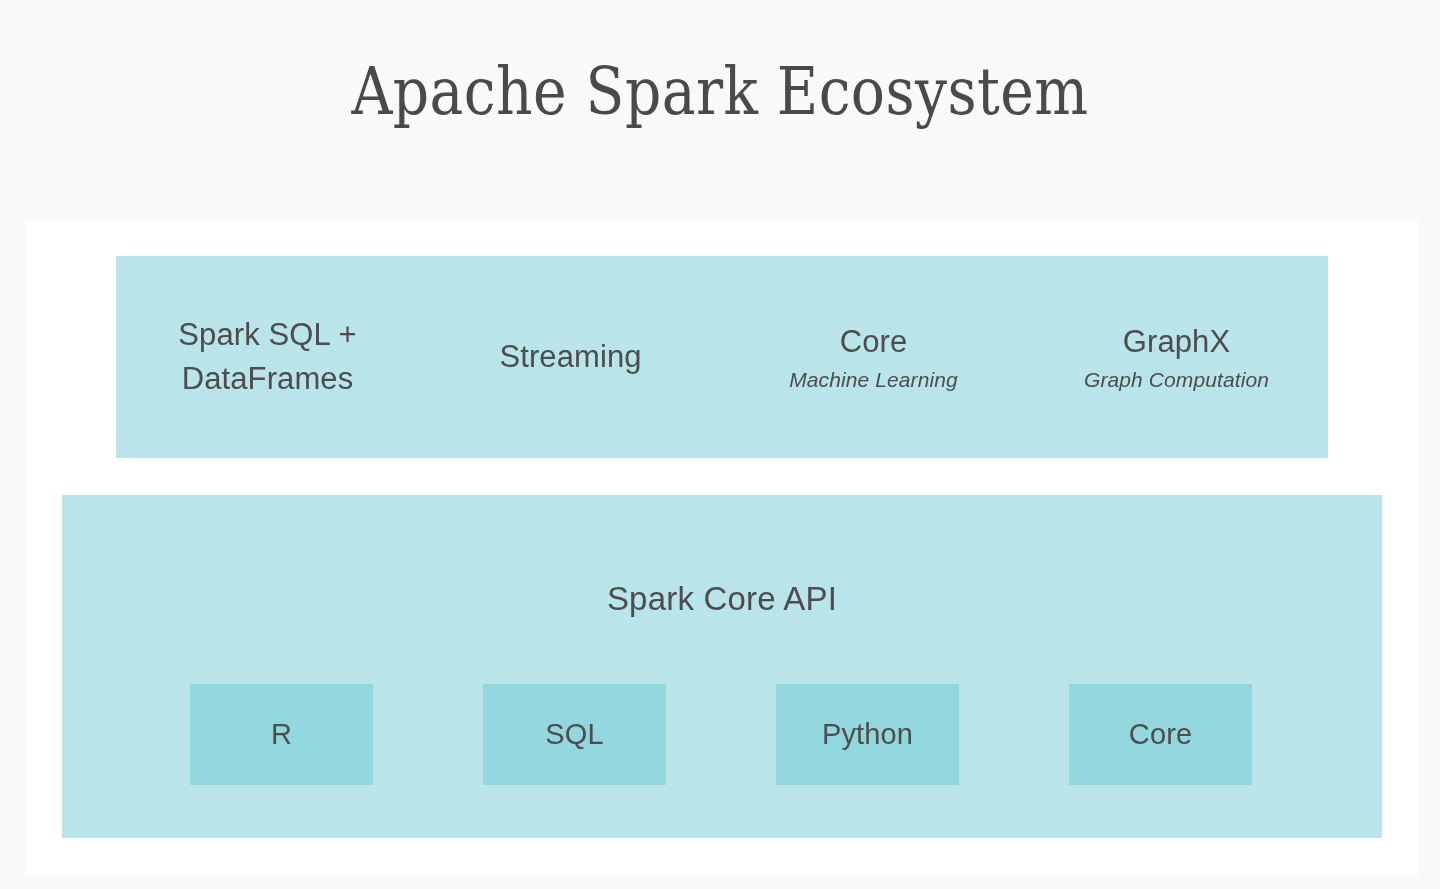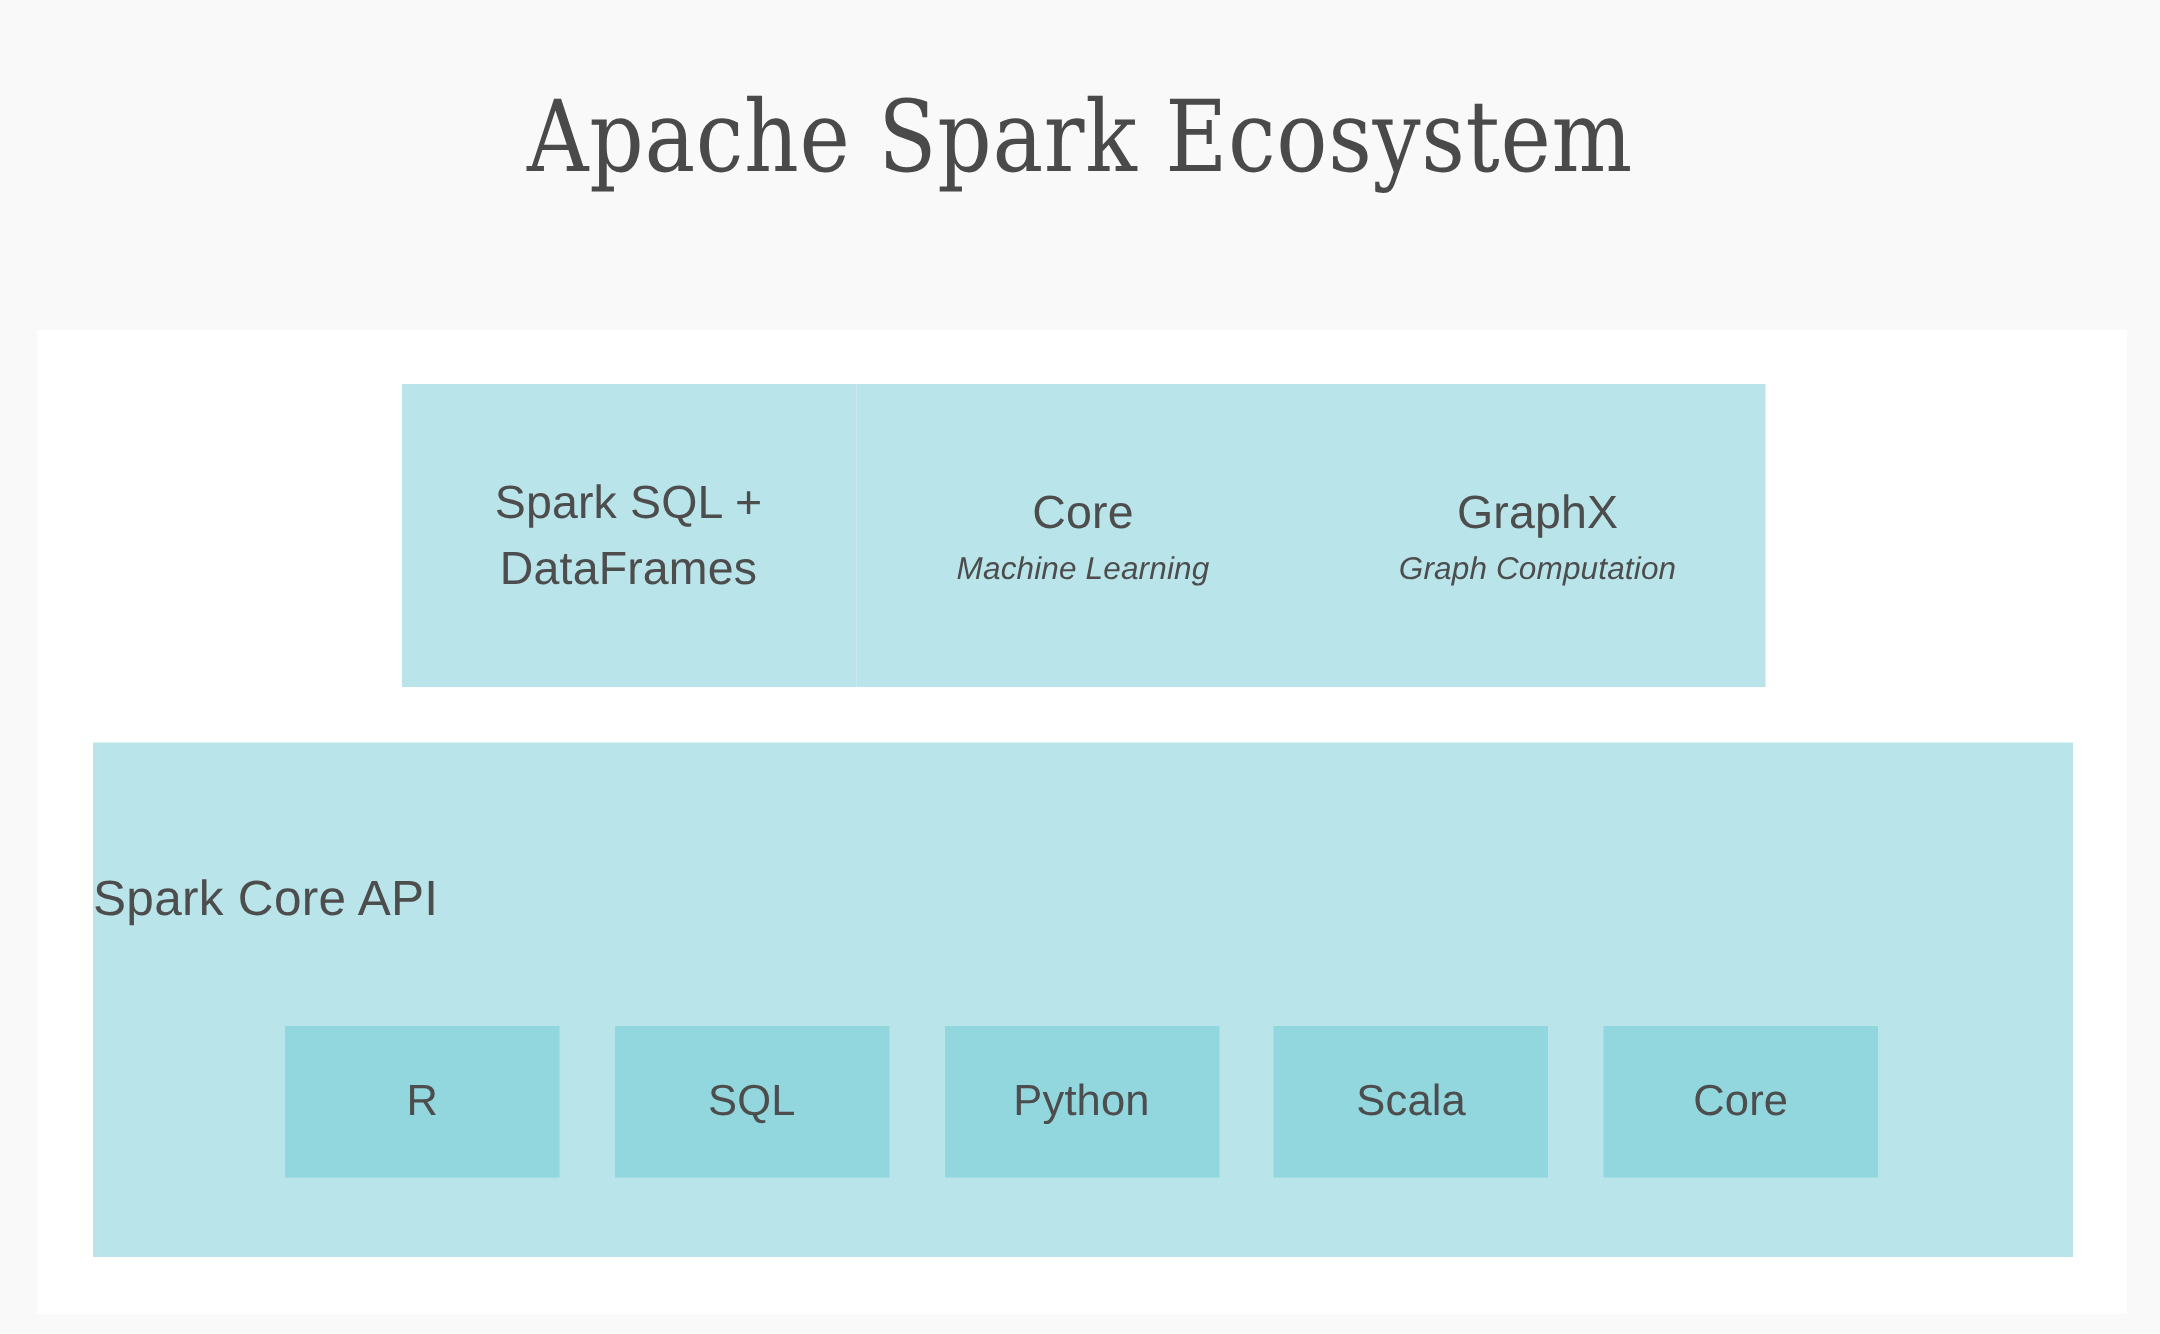--- a/index.html
+++ b/index.html
@@ -91,21 +91,21 @@
     top: 275px;
     width: 1320px;
     height: 343px;
     background: #b8e4ea;
   }
   .core-label {
     position: absolute;
     left: 0;
     top: 0;
     width: 1320px;
-    text-align: left;
+    text-align: center;
     margin-top: 85px;
     font-family: "Liberation Sans", sans-serif;
     font-size: 33px;
     font-weight: 400;
     color: #4d4d4d;
     letter-spacing: 0.2px;
   }
 
   
   .language-row {
@@ -141,20 +141,24 @@
 <div class="diagram-card">
 
   <div class="component-row">
 
     <div class="component-box">
       <div class="component-title">Spark SQL +</div>
       <div class="component-title">DataFrames</div>
 
     </div>
 
+    <div class="component-box">
+      <div class="component-title">Streaming</div>
+
+    </div>
 
     <div class="component-box">
       <div class="component-title">Core</div>
       <div class="component-subtitle">Machine Learning</div>
     </div>
 
     <div class="component-box">
       <div class="component-title">GraphX</div>
       <div class="component-subtitle">Graph Computation</div>
     </div>
@@ -169,22 +173,19 @@
       <div class="language-box">
         <span class="language-label">R</span>
       </div>
       <div class="language-box">
         <span class="language-label">SQL</span>
       </div>
       <div class="language-box">
         <span class="language-label">Python</span>
       </div>
       <div class="language-box">
-        <span class="language-label">Scala</span>
-      </div>
-      <div class="language-box">
         <span class="language-label">Core</span>
       </div>
     </div>
 
   </div>
 
 </div>
 
 </body></html>

